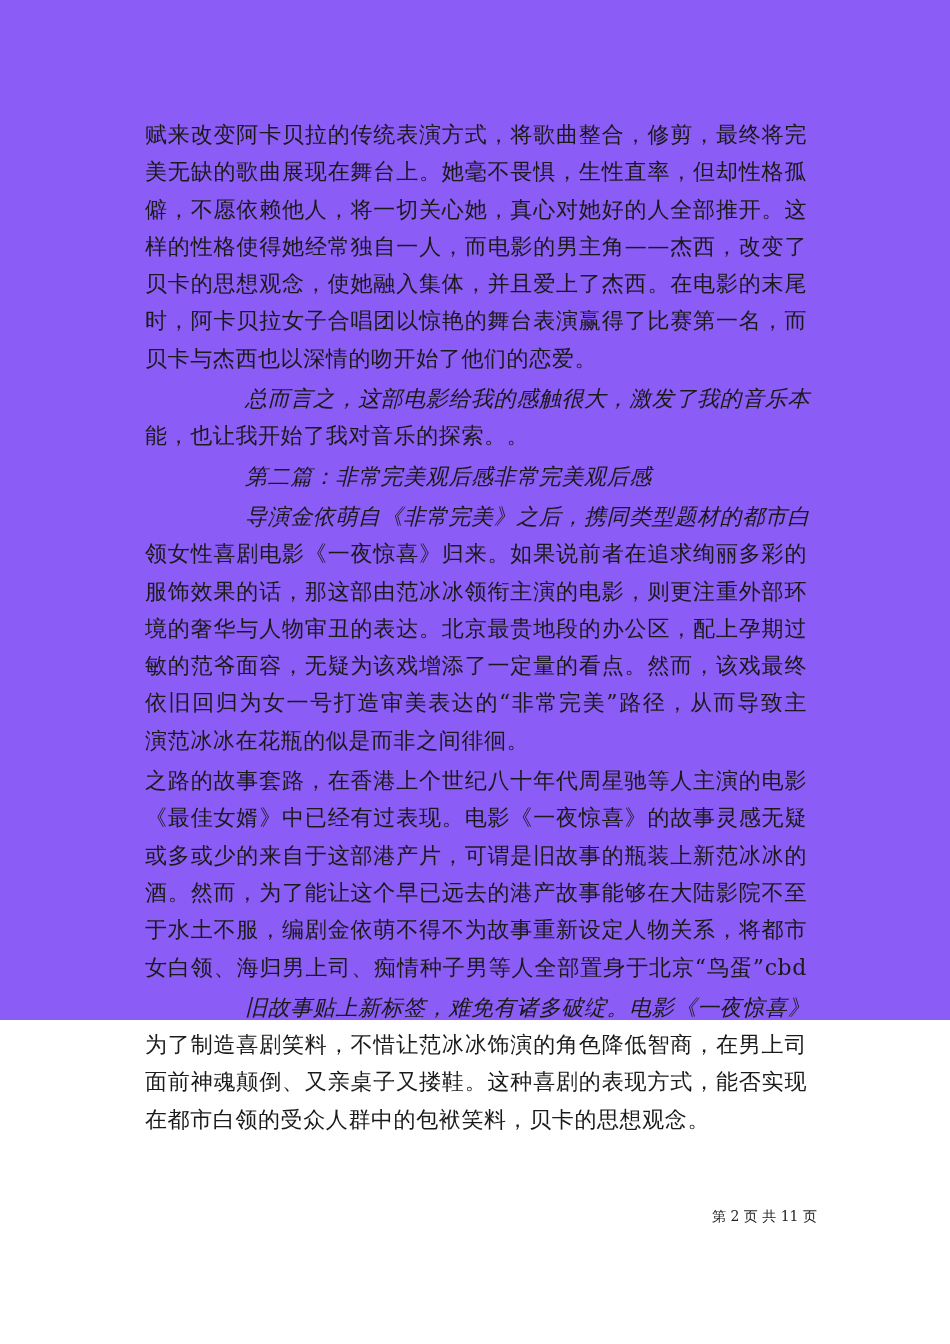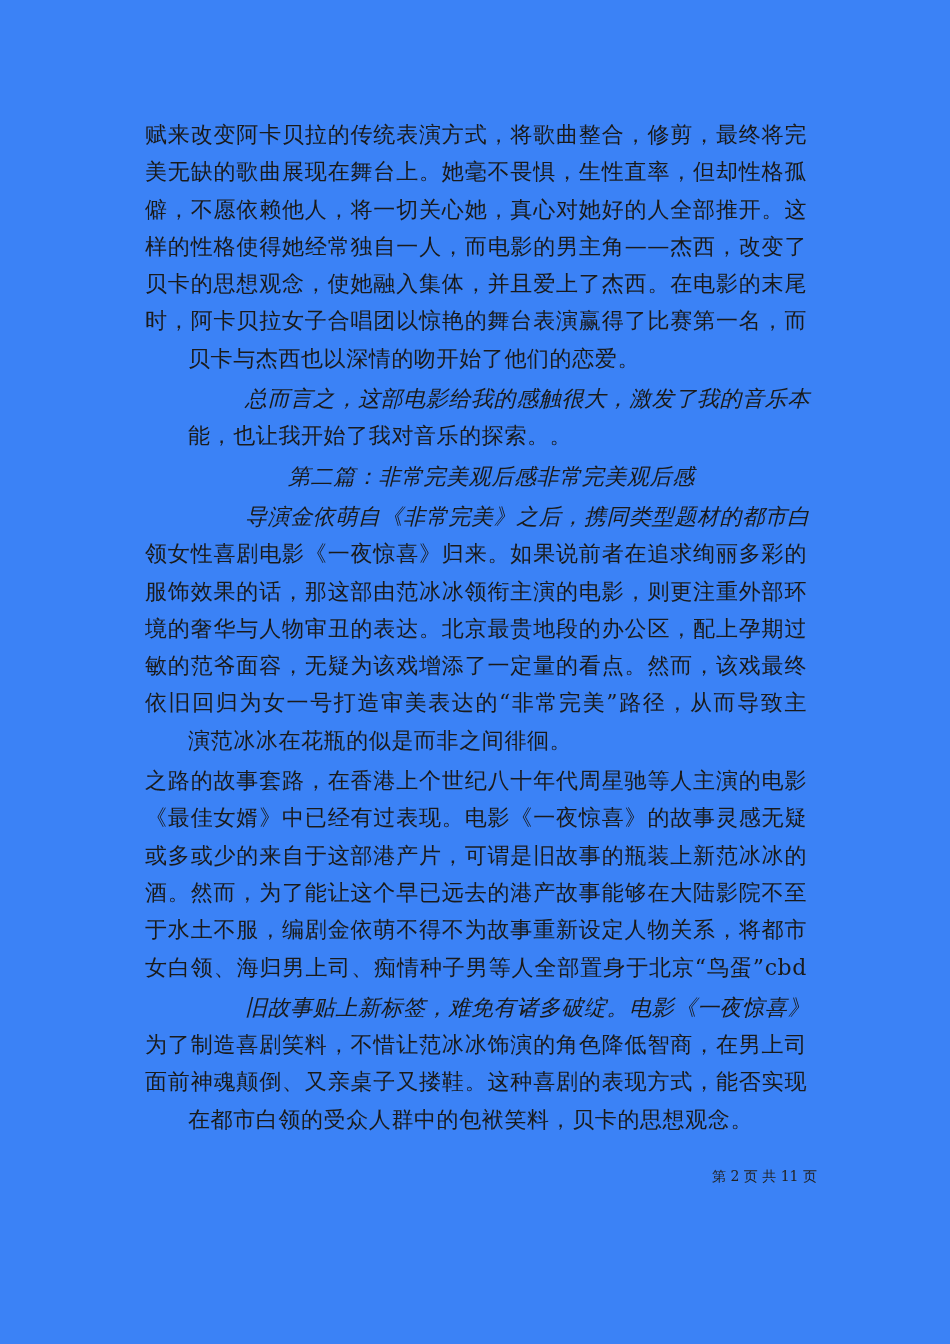--- a/index.html
+++ b/index.html
@@ -1,25 +1,25 @@
 <!DOCTYPE html>
 <html><head>
 <meta charset="utf-8">
 <style>
   html, body { margin: 0; padding: 0; background: #ffffff; }
   body { width: 950px; height: 1344px; position: relative; overflow: hidden;
          font-family: "DejaVu Serif", "Liberation Serif", serif; color: #1a1a1a; }
-  .page { position: absolute; left: 0; top: 0; width: 950px; height: 1344px; background: #3b82f6; }
+  .page { position: absolute; left: 0; top: 0; width: 950px; height: 1020px; background: #8b5cf6; }
   .body-text { position: absolute; left: 145px; top: 116px; width: 662px; }
   .para { margin: 0 0 3px 0; }
   .line { display: block; height: 37.3px; line-height: 37.3px; font-size: 22px;
           white-space: nowrap; text-align: justify; text-align-last: justify; letter-spacing: 0.6px; }
-  .line.last { text-align-last: left; margin-left: 43px; }
+  .line.last { text-align-last: left; }
   .line.indent { padding-left: 100px; font-style: italic; }
-  .footer { position: absolute; left: 712px; top: 1168px; font-size: 14px; color: #222;
+  .footer { position: absolute; left: 712px; top: 1208px; font-size: 14px; color: #222;
             font-family: "DejaVu Serif", "Liberation Serif", serif; white-space: nowrap; }
 </style>
 </head>
 <body>
 
 <div class="page">
   <div class="body-text">
 
     <div class="para">
       <span class="line">赋来改变阿卡贝拉的传统表演方式，将歌曲整合，修剪，最终将完</span>

